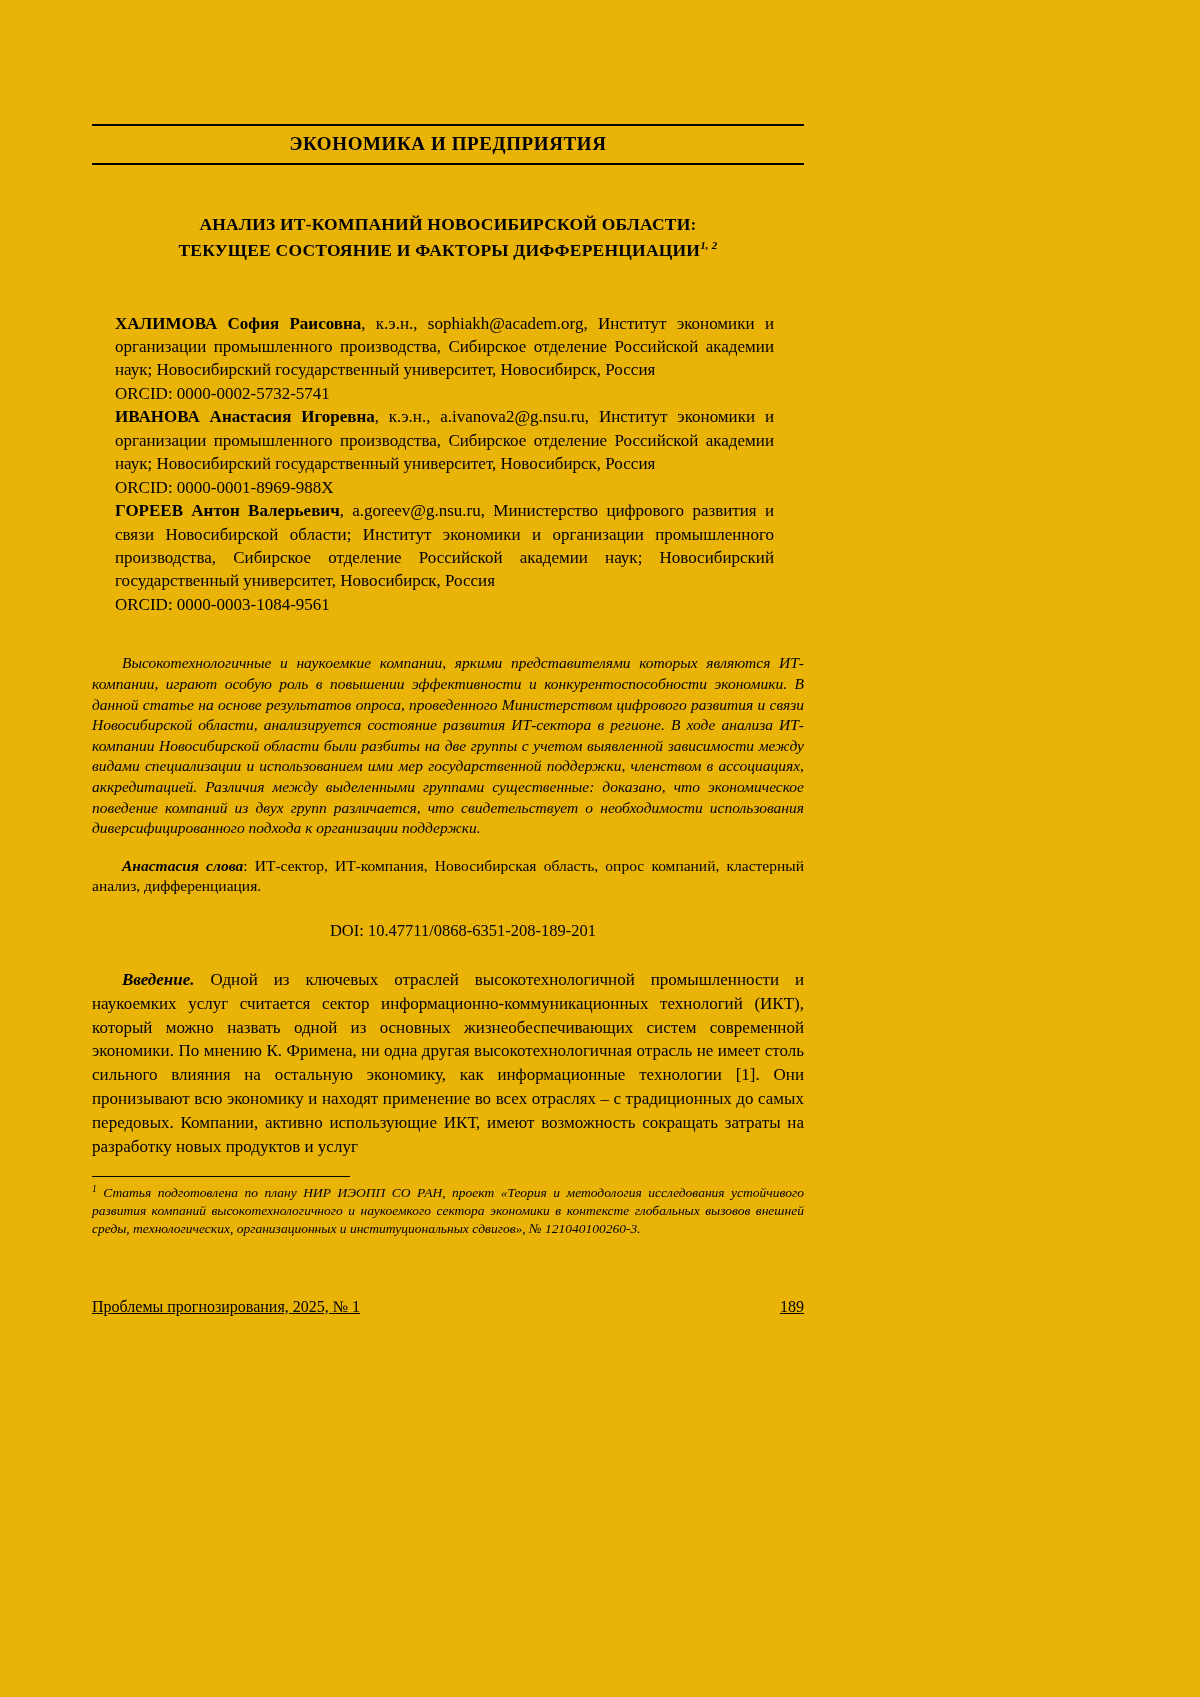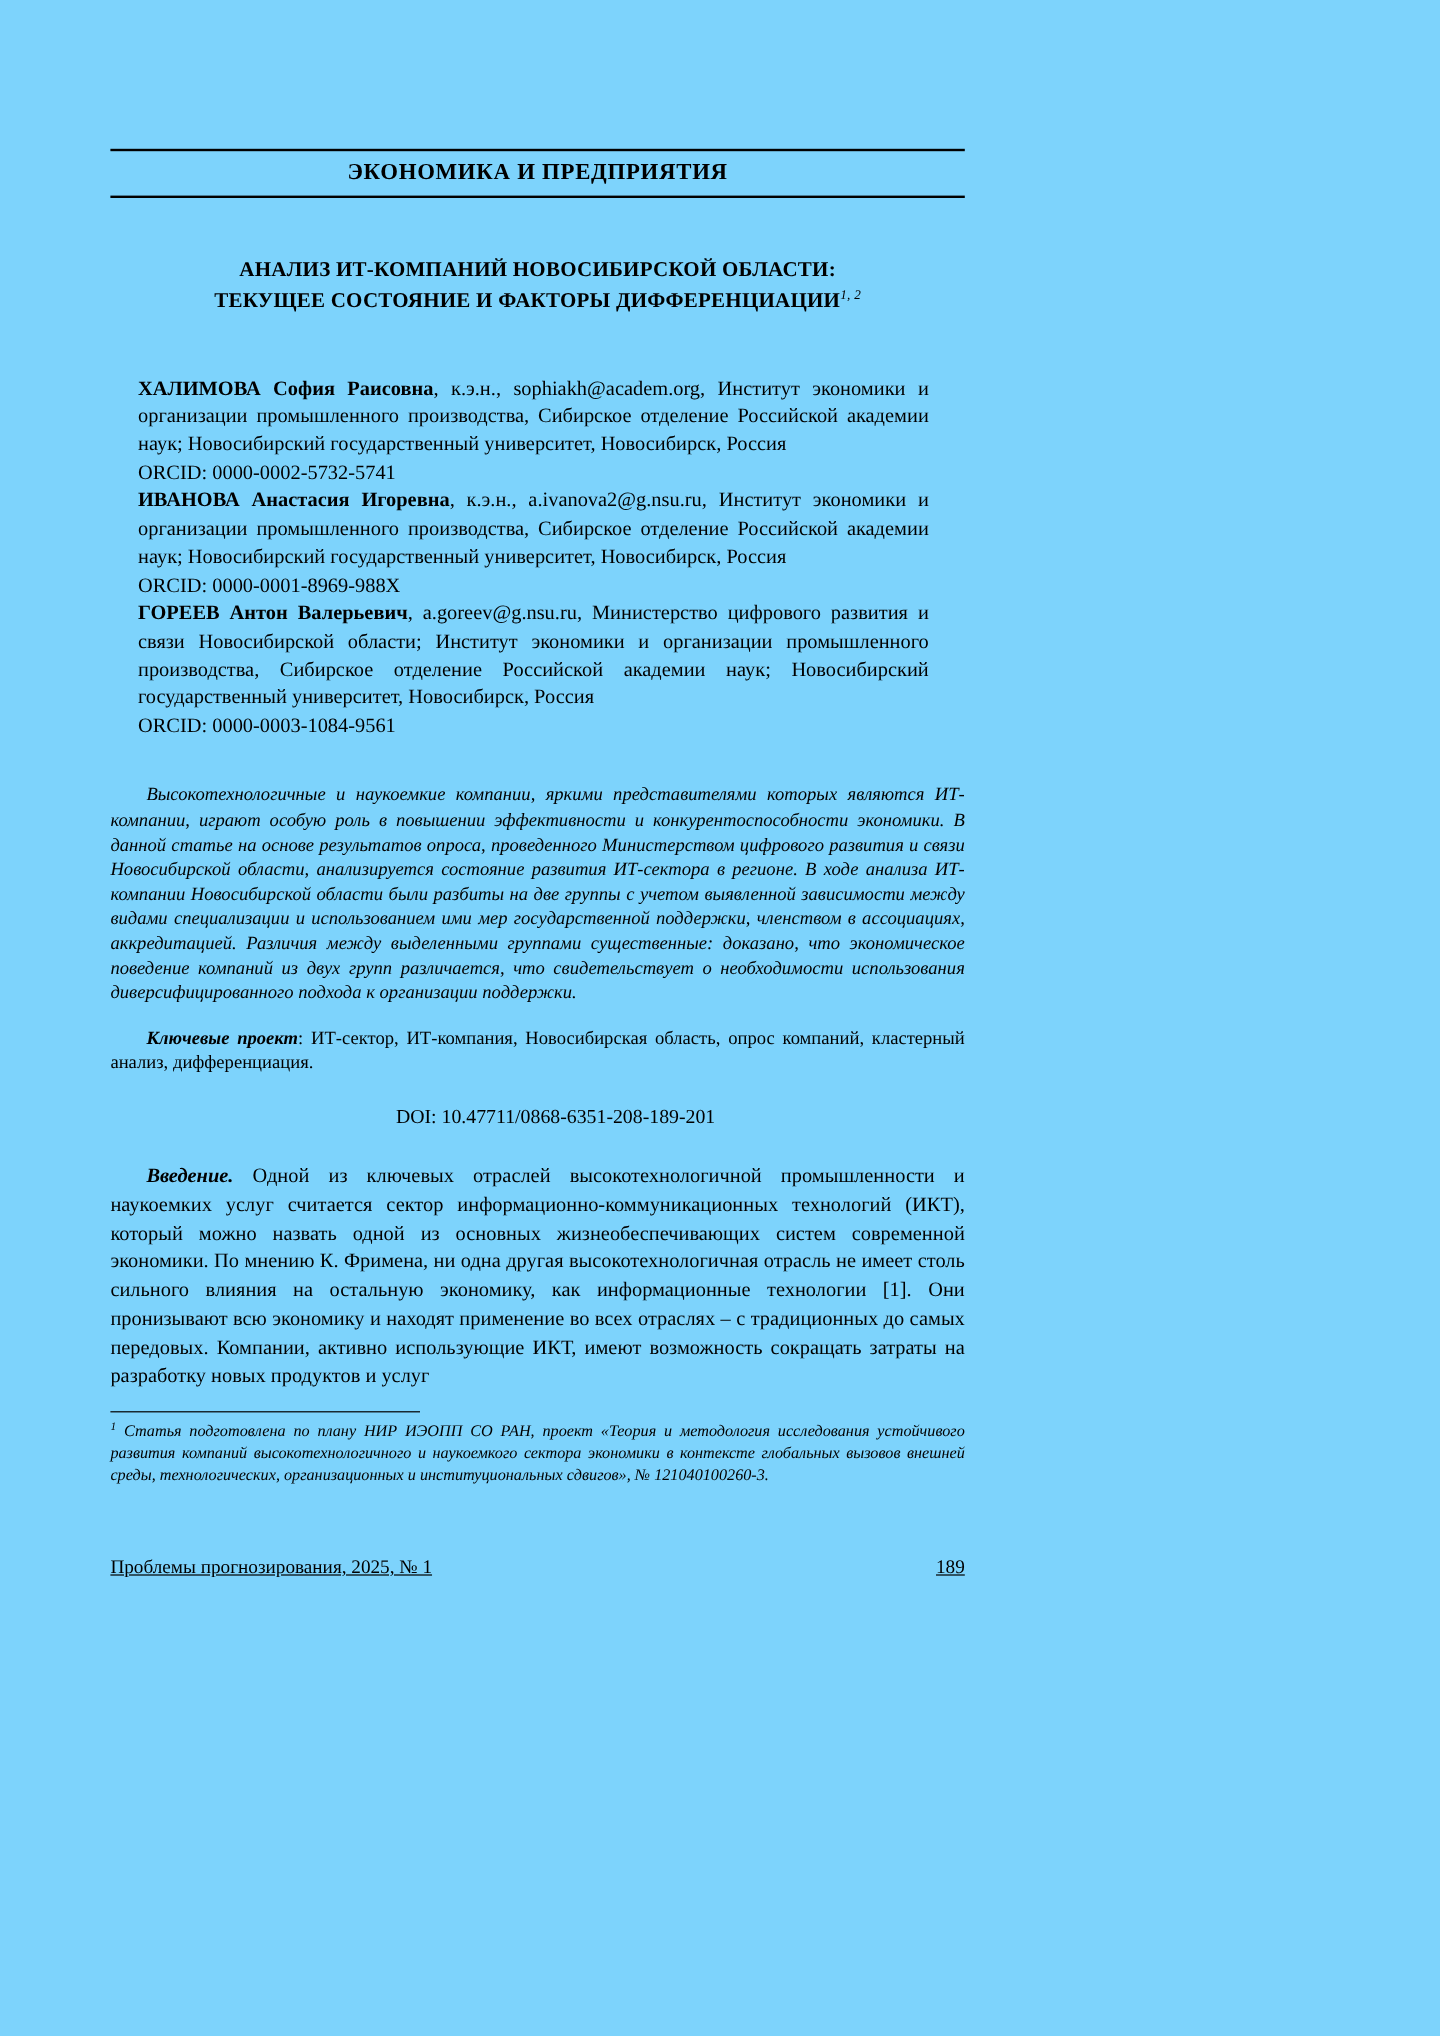--- a/index.html
+++ b/index.html
@@ -6,21 +6,21 @@
   html, body { margin: 0; padding: 0; }
   body {
     width: 1200px; height: 1697px;
     background: #ffffff;
     font-family: "Liberation Serif", "DejaVu Serif", serif;
     color: #000000;
   }
   .page {
     position: relative;
     width: 1200px; height: 1697px;
-    background: #7dd3fc;
+    background: #eab308;
     overflow: hidden;
   }
   .content {
     position: absolute;
     left: 92px; top: 124px;
     width: 712px;
   }
   .running-head {
     border-top: 2px solid #000;
     border-bottom: 2px solid #000;
@@ -34,21 +34,21 @@
     margin-top: 46px;
     text-align: center;
     font-weight: bold;
     font-size: 17.5px;
     line-height: 1.5;
     letter-spacing: 0.2px;
   }
   .title-sup {
     font-size: 11px;
     font-style: italic;
-    font-weight: normal;
+    font-weight: bold;
     vertical-align: super;
     line-height: 0;
   }
   .authors {
     margin: 48px 30px 0 23px;
     font-size: 17px;
     line-height: 1.38;
     text-align: justify;
     hyphens: auto;
   }
@@ -136,21 +136,21 @@
       <p class="author"><b>ХАЛИМОВА София Раисовна</b><span>, к.э.н., sophiakh@academ.org, Институт экономики и организации промышленного производства, Сибирское отделение Российской академии наук; Новосибирский государственный университет, Новосибирск, Россия</span></p>
       <p class="orcid">ORCID: 0000-0002-5732-5741</p>
       <p class="author"><b>ИВАНОВА Анастасия Игоревна</b><span>, к.э.н., a.ivanova2@g.nsu.ru, Институт экономики и организации промышленного производства, Сибирское отделение Российской академии наук; Новосибирский государственный университет, Новосибирск, Россия</span></p>
       <p class="orcid">ORCID: 0000-0001-8969-988X</p>
       <p class="author"><b>ГОРЕЕВ Антон Валерьевич</b><span>, a.goreev@g.nsu.ru, Министерство цифрового развития и связи Новосибирской области; Институт экономики и организации промышленного производства, Сибирское отделение Российской академии наук; Новосибирский государственный университет, Новосибирск, Россия</span></p>
       <p class="orcid">ORCID: 0000-0003-1084-9561</p>
     </div>
 
     <p class="abstract">Высокотехнологичные и наукоемкие компании, яркими представителями которых являются ИТ-компании, играют особую роль в повышении эффективности и конкурентоспособности экономики. В данной статье на основе результатов опроса, проведенного Министерством цифрового развития и связи Новосибирской области, анализируется состояние развития ИТ-сектора в регионе. В ходе анализа ИТ-компании Новосибирской области были разбиты на две группы с учетом выявленной зависимости между видами специализации и использованием ими мер государственной поддержки, членством в ассоциациях, аккредитацией. Различия между выделенными группами существенные: доказано, что экономическое поведение компаний из двух групп различается, что свидетельствует о необходимости использования диверсифицированного подхода к организации поддержки.</p>
 
-    <p class="keywords"><b class="kw-label">Ключевые проект</b><span>: ИТ-сектор, ИТ-компания, Новосибирская область, опрос компаний, кластерный анализ, дифференциация.</span></p>
+    <p class="keywords"><b class="kw-label">Анастасия слова</b><span>: ИТ-сектор, ИТ-компания, Новосибирская область, опрос компаний, кластерный анализ, дифференциация.</span></p>
 
     <p class="doi">DOI: 10.47711/0868-6351-208-189-201</p>
 
     <p class="intro"><b class="lead">Введение.</b><span> Одной из ключевых отраслей высокотехнологичной промышленности и наукоемких услуг считается сектор информационно-коммуникационных технологий (ИКТ), который можно назвать одной из основных жизнеобеспечивающих систем современной экономики. По мнению К. Фримена, ни одна другая высокотехнологичная отрасль не имеет столь сильного влияния на остальную экономику, как информационные технологии [1]. Они пронизывают всю экономику и находят применение во всех отраслях – с традиционных до самых передовых. Компании, активно использующие ИКТ, имеют возможность сокращать затраты на разработку новых продуктов и услуг</span></p>
 
   </div>
 
   <div class="footnotes">
     <div class="footnote-rule"></div>
     <p class="footnote"><sup>1</sup><span> Статья подготовлена по плану НИР ИЭОПП СО РАН, проект «Теория и методология исследования устойчивого развития компаний высокотехнологичного и наукоемкого сектора экономики в контексте глобальных вызовов внешней среды, технологических, организационных и институциональных сдвигов», № 121040100260-3.</span></p>

